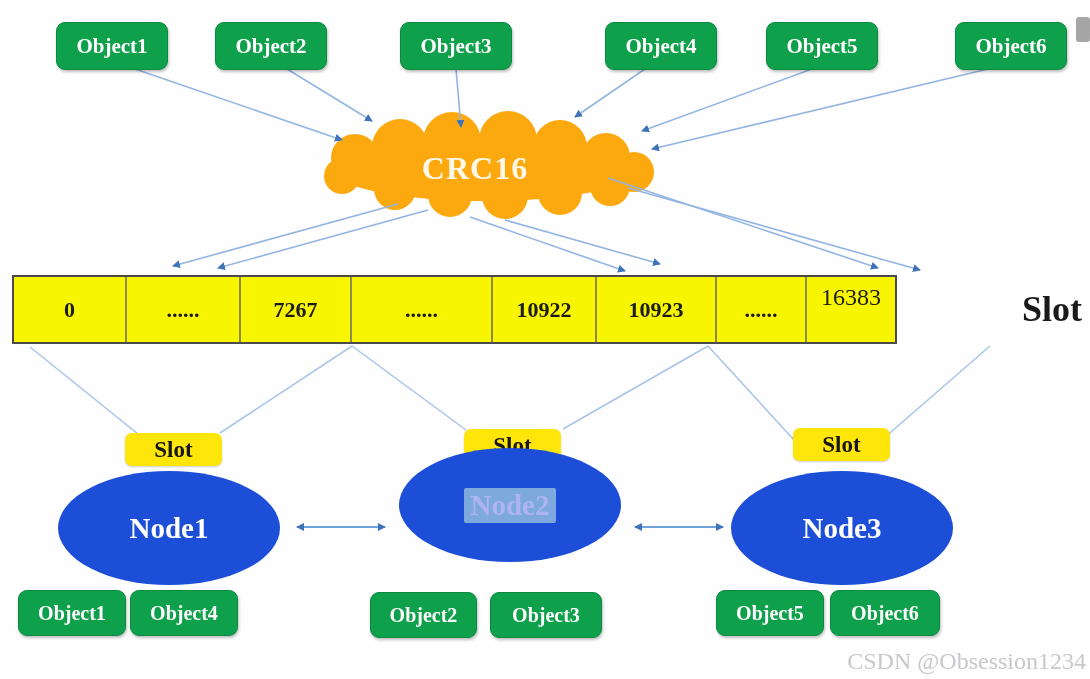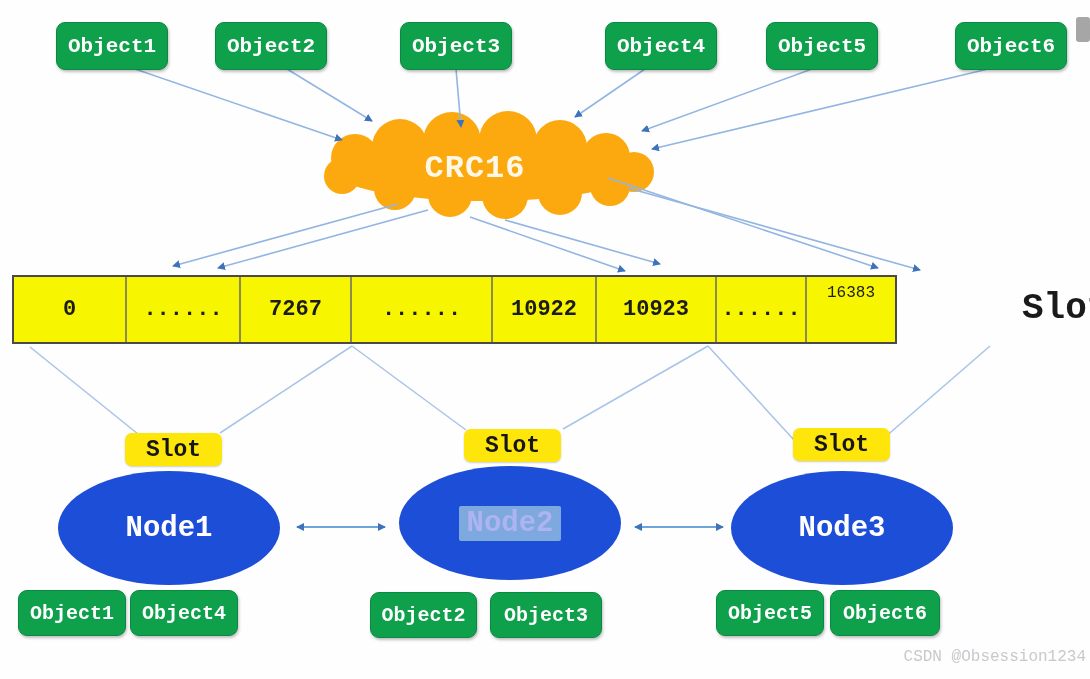--- a/index.html
+++ b/index.html
@@ -1,18 +1,18 @@
 <!DOCTYPE html>
 <html><head>
 <meta charset="utf-8">
 <style>
   html,body{margin:0;padding:0;background:#ffffff;}
   #canvas{
     position:relative;width:1090px;height:679px;background:#fefefe;
-    font-family:Liberation Mono, monospace;overflow:hidden;
+    font-family:Liberation Serif, serif;overflow:hidden;
   }
   #arrow-layer{position:absolute;left:0;top:0;width:1090px;height:679px;}
 
   .gbox{
     position:absolute;height:46px;background:#0fa04c;border:1px solid #0a8a40;
     border-radius:9px;display:flex;align-items:center;justify-content:center;
     color:#ffffff;font-weight:bold;font-size:21px;
     box-shadow:1px 2px 3px rgba(0,0,0,0.25);
   }
   .gbox.small{height:44px;font-size:20px;}
@@ -25,21 +25,21 @@
   #slot-row{
     position:absolute;left:12px;top:275px;height:69px;display:flex;
     border:2px solid #4a4a4a;box-sizing:border-box;background:#f8f500;
   }
   .slot-cell{
     display:flex;align-items:center;justify-content:center;box-sizing:border-box;
     border-right:2px solid #8c8c50;background:#f8f500;
     font-size:22px;font-weight:bold;color:#1c1c1c;
   }
   .slot-cell:last-child{border-right:none;}
-  .slot-cell.raised{align-items:flex-start;padding-top:7px;font-size:16px;font-weight:500;}
+  .slot-cell.raised{align-items:flex-start;padding-top:7px;font-size:24px;font-weight:500;}
 
   .slot-axis{
     position:absolute;left:1022px;top:288px;font-size:36px;font-weight:600;color:#1a1a1a;
   }
 
   .tag{
     position:absolute;width:97px;height:33px;background:#ffe60a;border-radius:7px;
     display:flex;align-items:center;justify-content:center;
     font-size:23px;font-weight:bold;color:#161616;
     box-shadow:0 1px 2px rgba(0,0,0,0.2);
@@ -48,21 +48,21 @@
   .node{
     position:absolute;width:222px;height:114px;background:#1d4ed8;border-radius:50%;
     display:flex;align-items:center;justify-content:center;
     color:#ffffff;font-weight:bold;font-size:29px;
   }
   .node .highlight{
     background:#7ea9df;color:#aeb3f1;padding:1px 7px;border-radius:2px;
   }
 
   .watermark{
-    position:absolute;right:4px;top:648px;font-size:16px;color:#c8c8ce;
+    position:absolute;right:4px;top:648px;font-size:24px;color:#c8c8ce;
   }
   .corner-artifact{
     position:absolute;left:1076px;top:17px;width:14px;height:25px;
     background:#909090;border-radius:3px;opacity:.8;
   }
 </style>
 </head>
 <body>
 
 <div id="canvas">
@@ -162,21 +162,21 @@
   </div>
   <div class="slot-axis">Slot</div>
 
   <div class="tag" style="left:125px;top:433px">Slot</div>
   <div class="tag" style="left:464px;top:429px">Slot</div>
   <div class="tag" style="left:793px;top:428px">Slot</div>
 
   <div class="node" style="left:58px;top:471px">
     <span>Node1</span>
   </div>
-  <div class="node" style="left:399px;top:466px">
+  <div class="node" style="left:399px;top:448px">
     <span class="highlight">Node2</span>
   </div>
   <div class="node" style="left:731px;top:471px">
     <span>Node3</span>
   </div>
 
   <div class="gbox small" style="left:18px;top:590px;width:106px">
       <span>Object1</span>
     </div>
   <div class="gbox small" style="left:130px;top:590px;width:106px">

